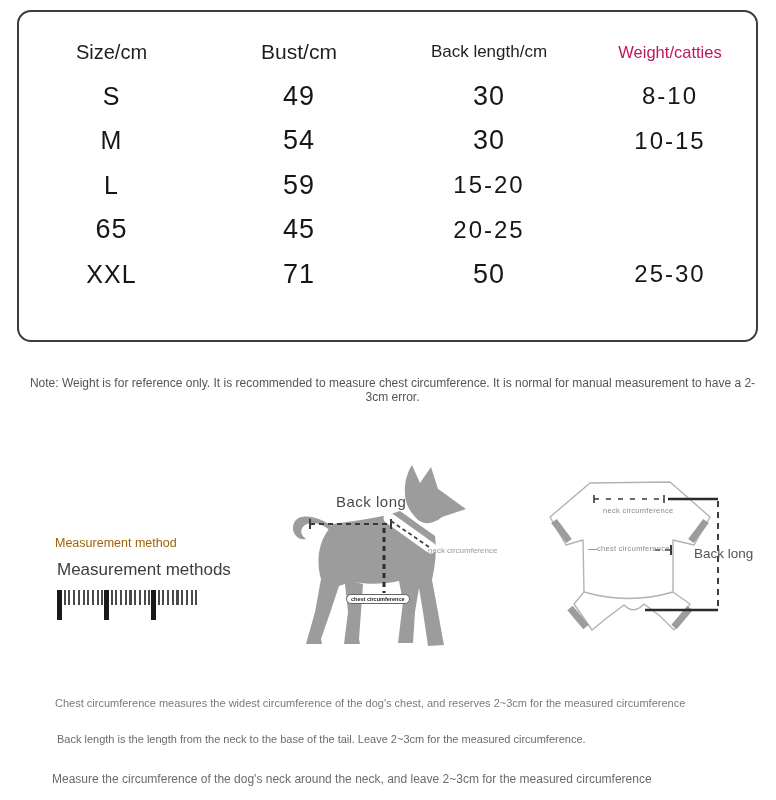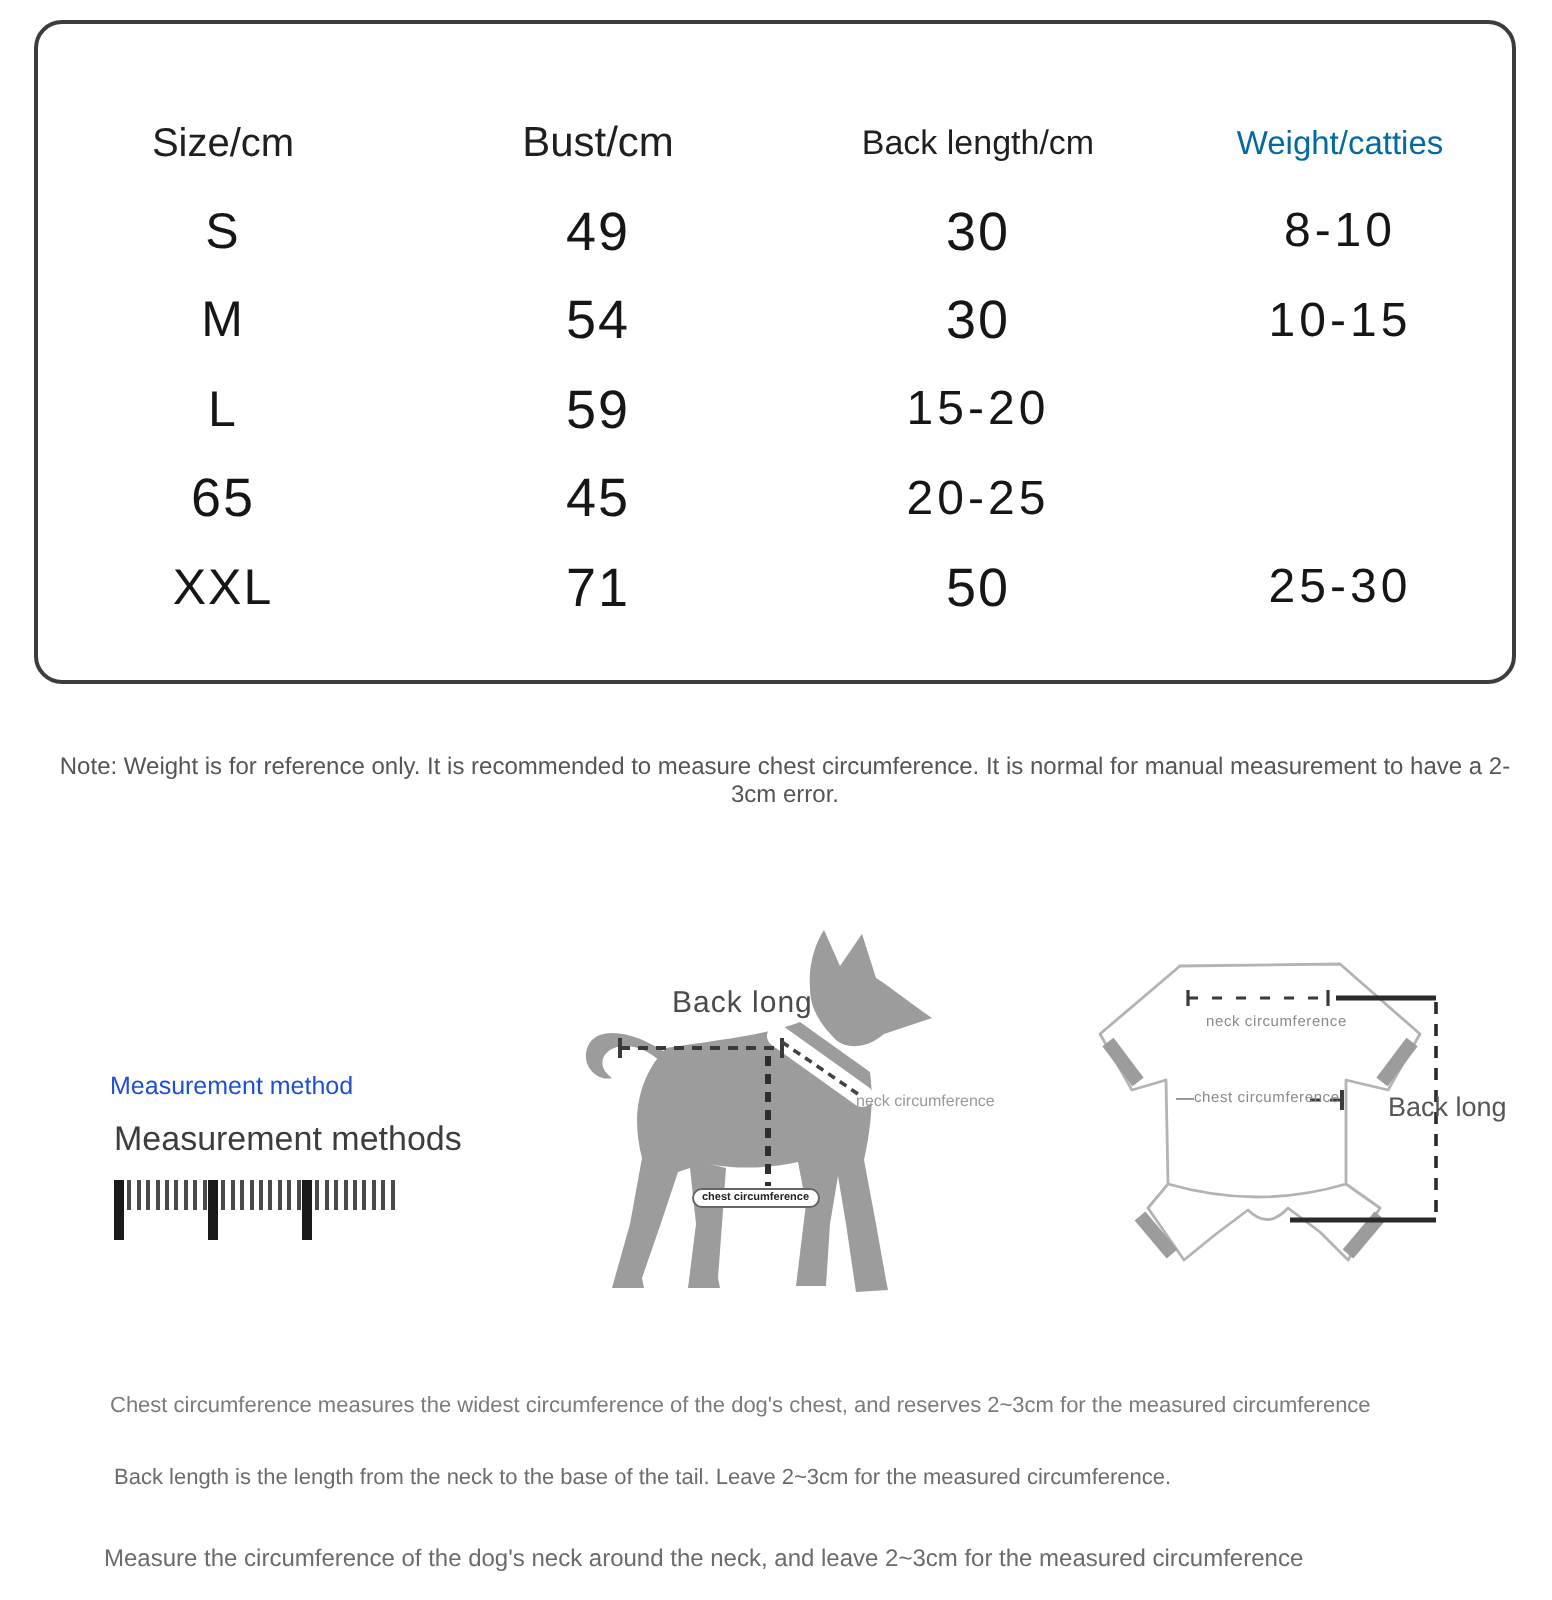--- a/index.html
+++ b/index.html
@@ -13,56 +13,56 @@
     overflow: hidden;
   }
 
   
   .table-card {
     position: absolute;
     left: 17px; top: 10px;
     width: 741px; height: 332px;
     border: 2px solid #3c3c3c;
     border-radius: 14px;
-    padding-top: 38px;
+    padding-top: 18px;
     background: #fff;
   }
   .trow {
     display: grid;
     grid-template-columns: 185px 190px 190px 172px;
     align-items: center;
     height: 44.5px;
     text-align: center;
   }
   .trow.head { height: 44px; }
   .cell { color: #161616; white-space: nowrap; }
   .h1 { font-size: 20px; color: #1f1f1f; }
   .h2 { font-size: 21px; color: #1f1f1f; }
   .h3 { font-size: 17px; color: #1f1f1f; }
-  .h4 { font-size: 16.5px; color: #0369a1; }
+  .h4 { font-size: 16.5px; color: #be185d; }
   .d1 { font-size: 25px; font-weight: 500; letter-spacing: 1px; }
   .d2, .d3 { font-size: 27px; font-weight: 500; letter-spacing: 1px; }
   .d4 { font-size: 24px; font-weight: 500; letter-spacing: 2px; }
 
   
   .note {
     position: absolute;
     left: 20px; top: 376px;
     width: 745px;
     font-size: 12px;
     color: #555555;
     text-align: center;
   }
 
   
   .mm-small {
     position: absolute;
     left: 55px; top: 536px;
     font-size: 12.5px;
-    color: #1d4ed8;
+    color: #a16207;
   }
   .mm-large {
     position: absolute;
     left: 57px; top: 560px;
     font-size: 17px;
     color: #3d3d3d;
   }
   .ruler {
     position: absolute;
     left: 57px; top: 590px;

